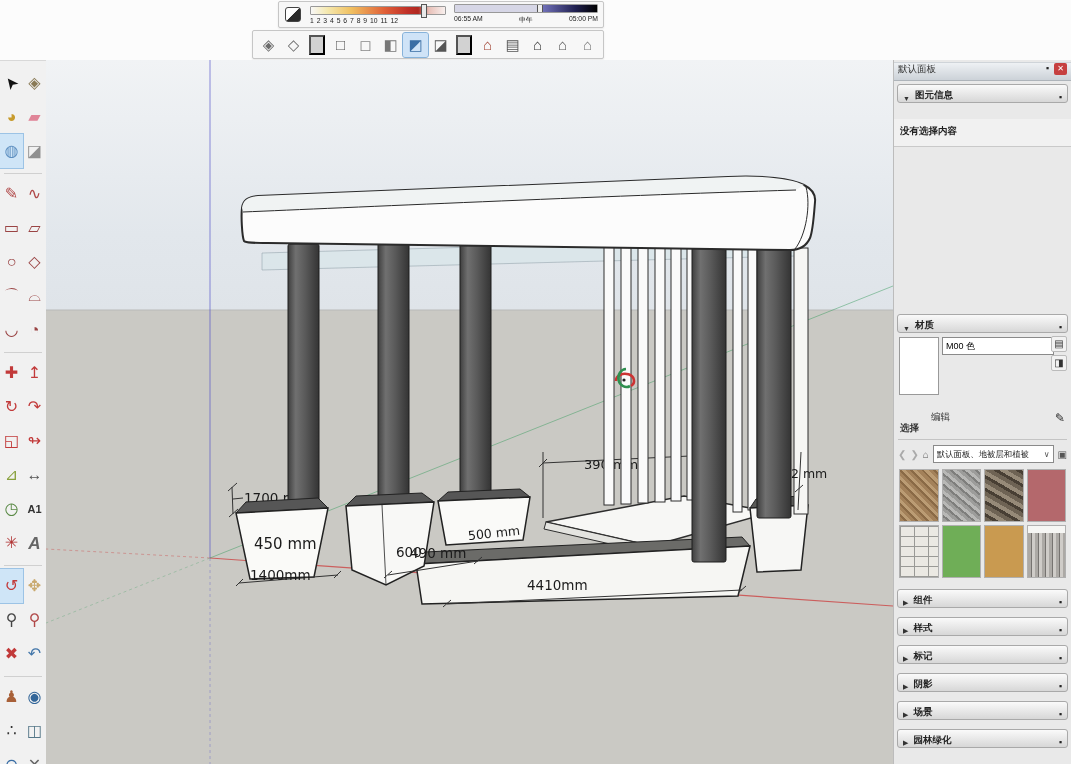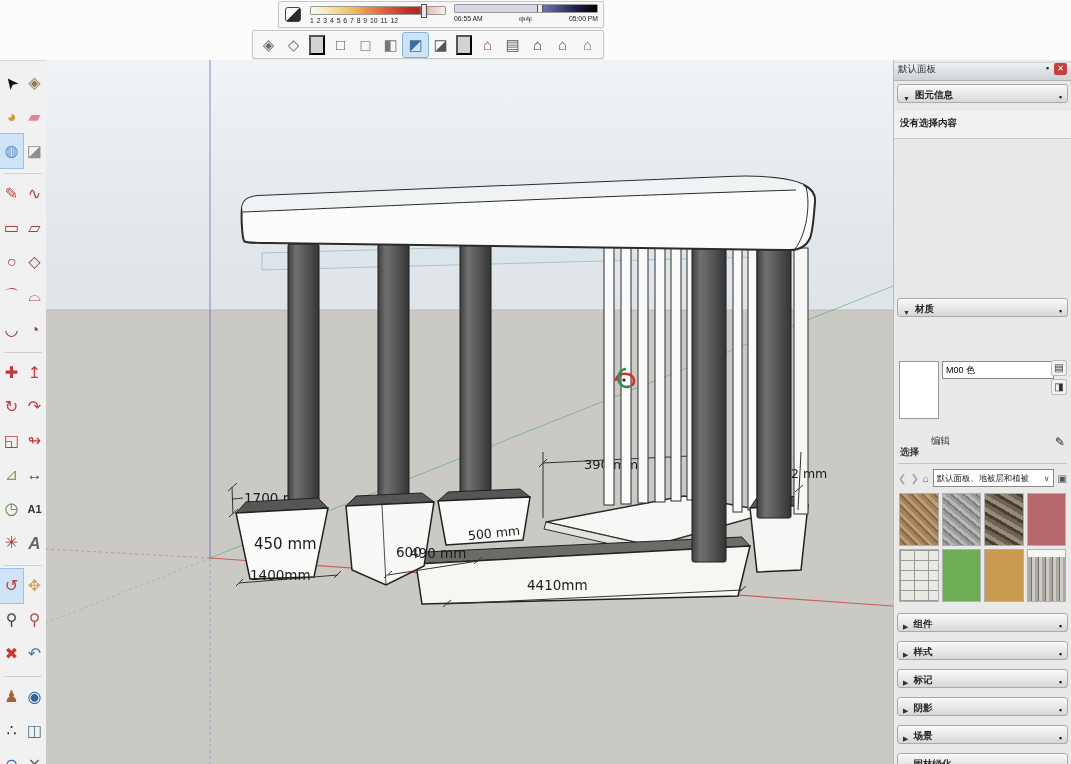--- a/index.html
+++ b/index.html
@@ -43,24 +43,24 @@
   
   .right-panel{position:absolute;left:893px;top:60px;width:178px;height:704px;background:#e9e9e9;border-left:1px solid #bcbcbc;box-sizing:border-box;font-size:9.5px;}
   .panel-titlebar{height:17px;margin-top:2px;background:linear-gradient(#eef1f4,#ccd2d8);border-top:1px solid #cfd4d9;border-bottom:1px solid #aeb4ba;display:flex;align-items:flex-start;gap:5px;padding:0 4px;}
   .pt-title{flex:1;color:#333;}
   .pt-pin{color:#222;font-size:9px;cursor:pointer;}
   .pt-close{width:13px;height:12px;background:#c64040;color:#fff;font-size:8px;line-height:12px;text-align:center;border-radius:2px;cursor:pointer;}
   .section-head{height:17px;margin:3px 3px 0;background:linear-gradient(#fafafa,#d7d7d7);border:1px solid #a9a9a9;border-radius:3px;display:flex;align-items:flex-end;gap:5px;padding:0 5px;font-weight:bold;cursor:pointer;}
   .sh-arrow{font-size:7px;color:#333;}
   .sh-title{flex:1;}
   .sh-close{color:#222;font-size:9px;cursor:pointer;}
-  .entity-body{margin:8px 0;background:#f1f1f1;border-bottom:1px solid #c9c9c9;padding:6px 6px 8px;font-weight:bold;color:#222;}
+  .entity-body{margin:16px 0;background:#f1f1f1;border-bottom:1px solid #c9c9c9;padding:6px 6px 8px;font-weight:bold;color:#222;}
   .panel-spacer{height:148px;}
   .materials-body{padding:3px 4px 0;}
-  .mat-top{position:relative;height:62px;margin-top:40px;}
+  .mat-top{position:relative;height:62px;}
   .mat-preview{position:absolute;left:1px;top:1px;width:38px;height:56px;background:#fff;border:1px solid #999;}
   .mat-name{position:absolute;left:44px;top:1px;width:104px;height:14px;font-size:9px;border:1px solid #8a8a8a;background:#fff;padding:1px 3px;font-family:inherit;}
   .mat-sidebtns{position:absolute;right:0;top:0;display:flex;flex-direction:column;gap:3px;}
   .mini-btn{width:16px;height:16px;border:1px solid #bbb;background:#f2f2f2;border-radius:2px;padding:0;font-size:10px;line-height:1;cursor:pointer;color:#333;}
   .mat-tabs{display:flex;align-items:center;gap:12px;border-bottom:1px solid #c4c4c4;padding:2px 2px 4px;}
   .mat-tab{color:#333;cursor:pointer;}
   .mat-tab.active{font-weight:bold;margin-top:22px;}
   .mat-sample{margin-left:auto;font-size:12px;cursor:pointer;color:#222;}
   .mat-nav{display:flex;align-items:center;gap:4px;padding:5px 0 4px;}
   .nav-btn{font-size:10px;color:#555;cursor:pointer;}

